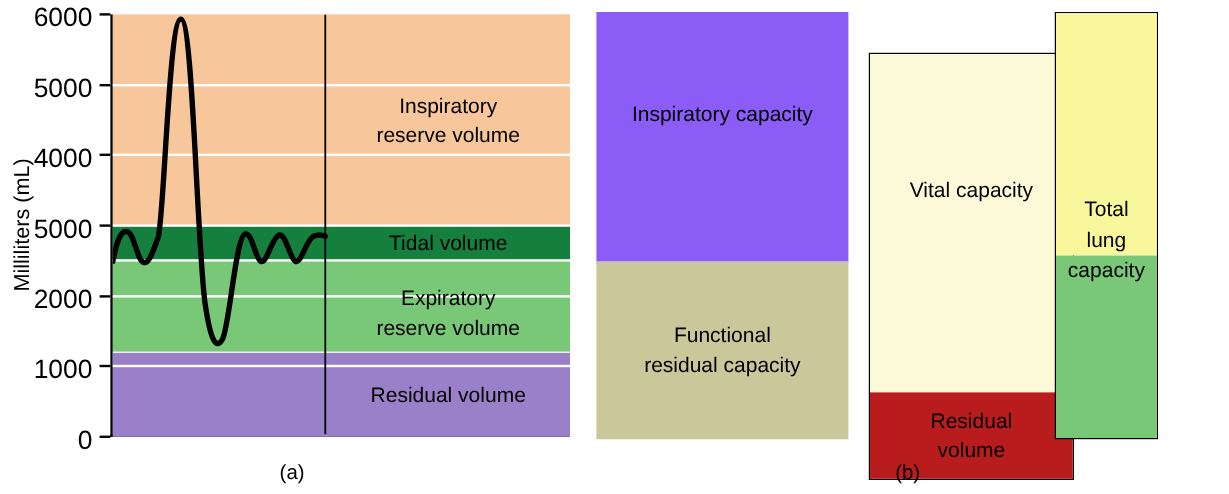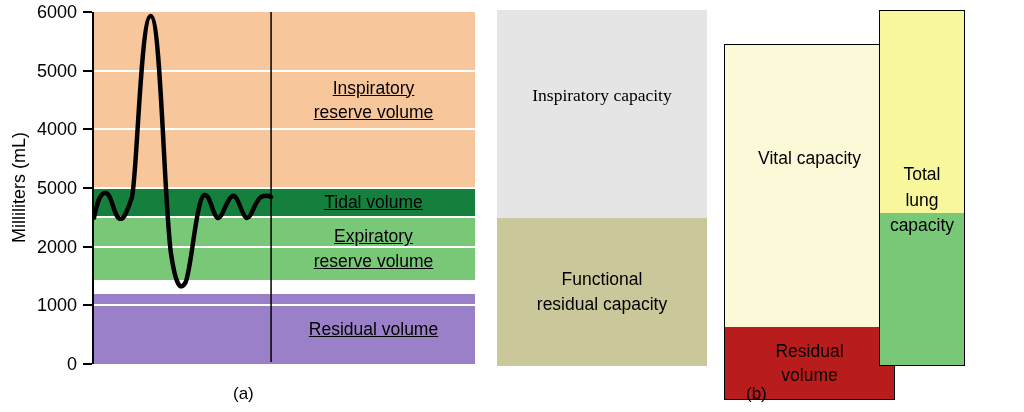--- a/index.html
+++ b/index.html
@@ -10,58 +10,58 @@
 
   
   .ylabel {
     position: absolute; left: 6px; top: 12px; height: 352px; width: 26px;
     writing-mode: vertical-rl; transform: rotate(180deg);
     display: flex; align-items: center; justify-content: center;
     font-size: 18px;
   }
   .yaxis { position: absolute; left: 0; top: 12px; width: 92px; height: 352px; }
   .tick { position: absolute; left: 0; width: 92px; height: 0; }
-  .tick-label { position: absolute; right: 15px; top: -10px; font-size: 18px; }
+  .tick-label { position: absolute; right: 15px; top: -10px; font-size: 22px; }
   .tick-mark { position: absolute; right: 0; top: -1px; width: 9px; height: 2px; background: #000; }
 
   .plot {
     position: absolute; left: 92px; top: 12px; width: 383px; height: 352px;
     border-left: 2px solid #000; border-bottom: 2px solid #000;
   }
   .band { position: absolute; left: 0; right: 0; }
   .band-irv { background: #f8c69b; }
   .band-tidal { background: #15803d; }
   .band-erv { background: #79c878; }
   .band-rv { background: #9a80c8; }
   .band-label {
     position: absolute; left: 178px; right: 0; top: 0; bottom: 0;
     display: flex; align-items: center; justify-content: center;
     text-align: center; font-size: 17.5px; line-height: 1.4;
-    white-space: pre-line; z-index: 2; text-decoration: underline;
+    white-space: pre-line; z-index: 2;
   }
   .gridline { position: absolute; left: 0; right: 0; height: 2px; background: #fff; z-index: 1; }
   .gridline.thin { height: 1.5px; }
   .trace-svg { position: absolute; left: 0; top: 0; width: 100%; height: 100%; z-index: 3; }
 
   .caption { position: absolute; top: 384px; font-size: 17px; }
   .caption-a { left: 233px; }
   .caption-b { left: 746px; }
 
   
   .bar { position: absolute; top: 10px; height: 356px; display: flex; flex-direction: column; }
   .bar1 { left: 497px; width: 210px; }
   .bar2 { left: 724px; width: 171px; border: 1.5px solid #000; margin-top: 34px; }
   .bar3 { left: 879px; width: 86px; border: 1.5px solid #000; }
 
   .seg {
     position: relative; width: 100%;
     display: flex; align-items: center; justify-content: center;
     text-align: center; font-size: 17.5px; line-height: 1.4; white-space: pre-line;
   }
-  .seg-ic  { background: #e5e5e5; padding-bottom: 38px; font-family: Liberation Serif, serif; }
+  .seg-ic  { background: #8b5cf6; padding-bottom: 38px; }
   .seg-frc { background: #cac79b; }
   .seg-vc  { background: #fbf9d8; padding-bottom: 55px; }
   .seg-rv  { background: #b91c1c; }
   .seg-ty  { background: #f8f79c; }
   .seg-tg  { background: #79c878; }
 
   .bar3-label {
     position: absolute; left: 0; right: 0; top: 0; bottom: 0;
     display: flex; align-items: center; justify-content: center;
     text-align: center; font-size: 17.5px; line-height: 1.45;
@@ -107,21 +107,21 @@
   </div>
 
   <div class="plot">
     <div class="band band-irv" style="top:0; height:176px">
       <div class="band-label">Inspiratory
 reserve volume</div>
     </div>
     <div class="band band-tidal" style="top:176px; height:29.3px">
       <div class="band-label">Tidal volume</div>
     </div>
-    <div class="band band-erv" style="top:205.3px; height:63px">
+    <div class="band band-erv" style="top:205.3px; height:87px">
       <div class="band-label">Expiratory
 reserve volume</div>
     </div>
     <div class="band band-rv" style="top:281.6px; height:70.4px">
       <div class="band-label">Residual volume</div>
     </div>
 
     <div class="gridline" style="top:57.7px"></div>
     <div class="gridline" style="top:116.3px"></div>
     <div class="gridline" style="top:175px"></div>

